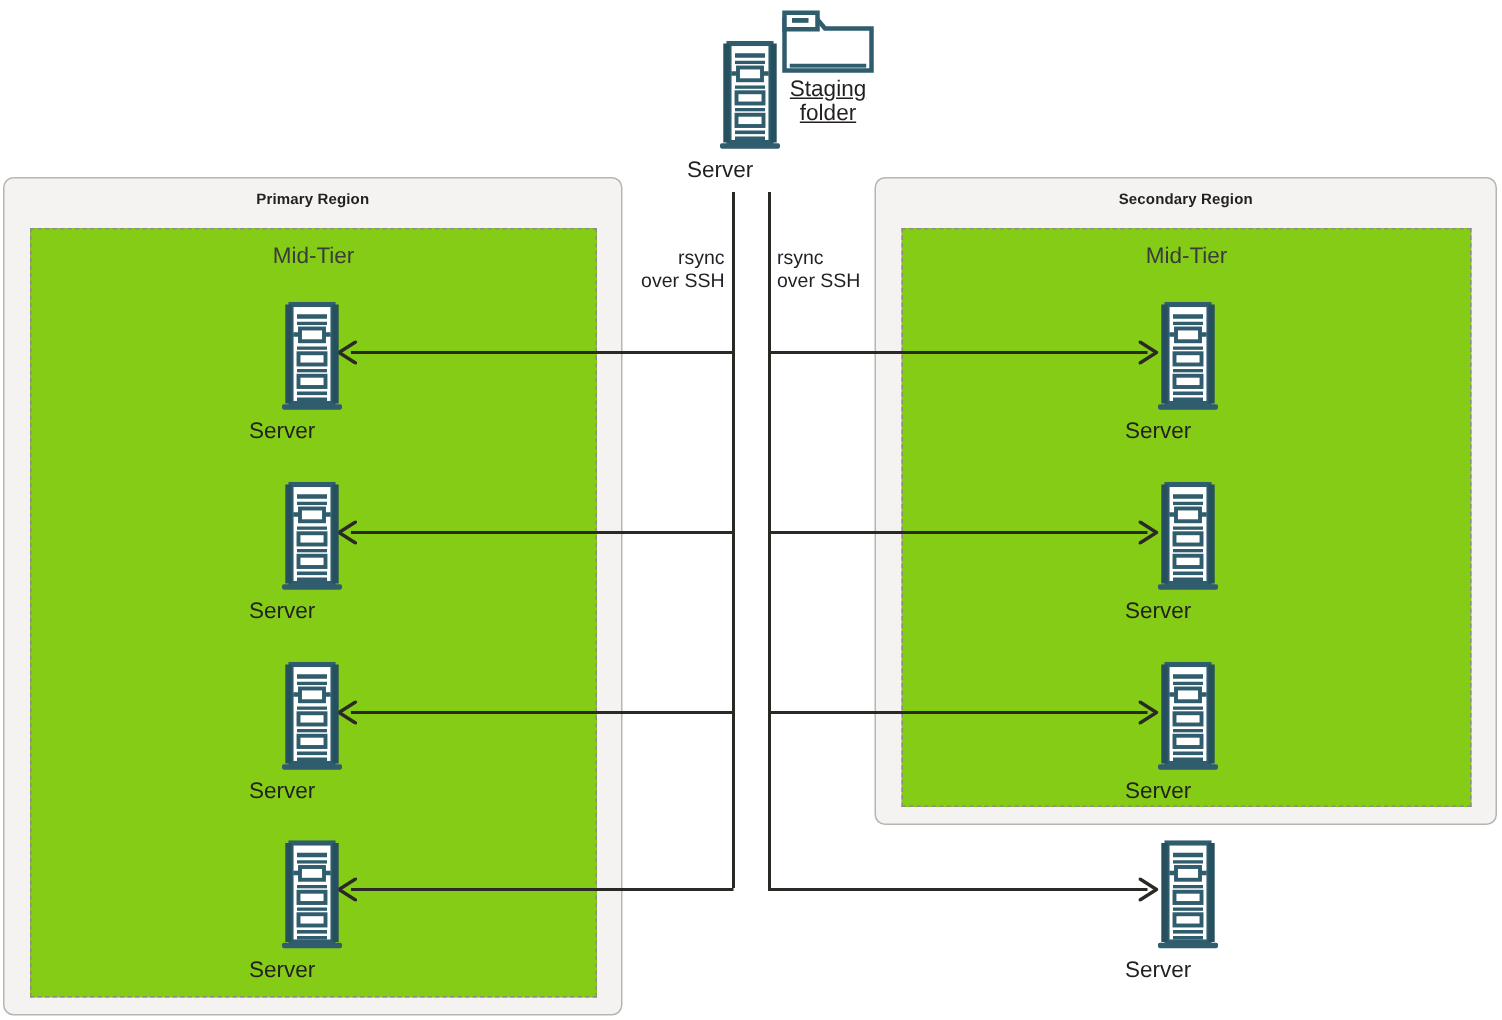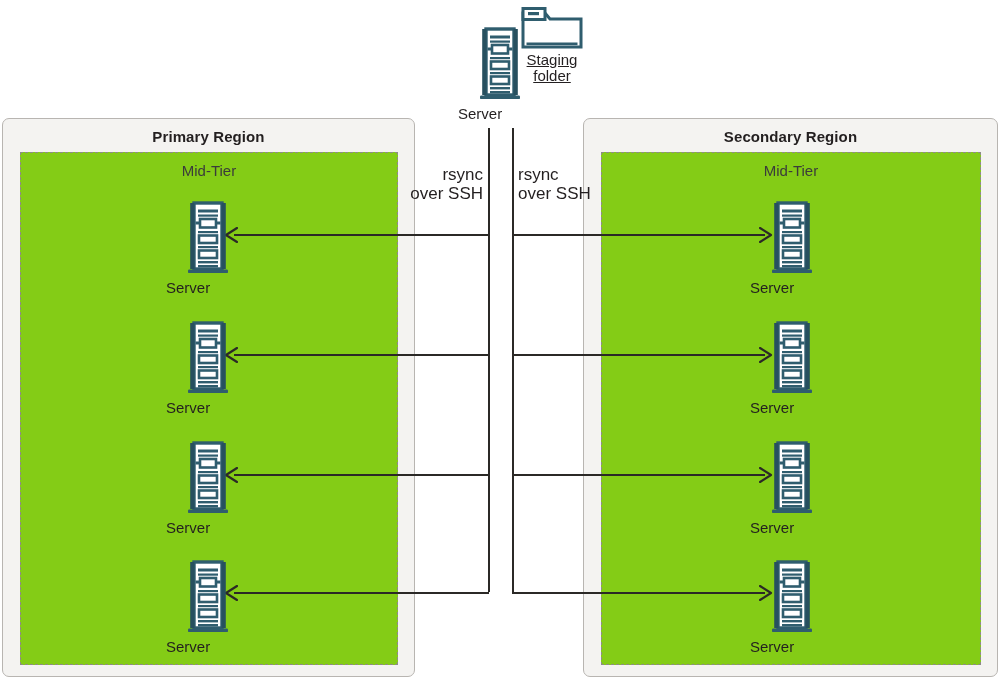--- a/index.html
+++ b/index.html
@@ -23,21 +23,21 @@
     background: #f4f3f1;
     border: 1px solid #b8b5b1;
     border-radius: 7px;
   }
   .region-title {
     position: absolute;
     left: 0;
     right: 0;
     top: 9px;
     text-align: center;
-    font-size: 15px;
+    font-size: 10px;
     font-weight: bold;
     color: #231f20;
     letter-spacing: .1px;
   }
   .tier-box {
     position: absolute;
     background: #84cc16;
     border: 1px dashed #8e8b87;
   }
   .tier-title {
@@ -89,39 +89,39 @@
   .hline { height: 2px; }
 
   .arrow-head {
     position: absolute;
     width: 14px;
     height: 16px;
   }
 
   .edge-label {
     position: absolute;
-    font-size: 17px;
+    font-size: 13px;
     line-height: 1.12;
     color: #231f20;
     white-space: nowrap;
   }
   .edge-label.right-align { text-align: right; }
   .edge-label.left-align { text-align: left; }
 </style>
 </head>
 <body>
 
 <div class="region-box" style="left:2px; top:118px; width:413px; height:559px;">
   <div class="region-title">Primary Region</div>
   <div class="tier-box" style="left:17px; top:33px; right:16px; bottom:11px;">
     <div class="tier-title">Mid-Tier</div>
   </div>
 </div>
 
-<div class="region-box" style="left:583px; top:118px; width:415px; height:559px;">
+<div class="region-box" style="left:583px; top:118px; width:415px; height:432px;">
   <div class="region-title">Secondary Region</div>
   <div class="tier-box" style="left:17px; top:33px; right:16px; bottom:11px;">
     <div class="tier-title">Mid-Tier</div>
   </div>
 </div>
 
 <div class="line vline" style="left:488px; top:128px; height:464px;"></div>
 <div class="line hline" style="left:234px; top:234px; width:255px;"></div>
 <div class="line hline" style="left:234px; top:354px; width:255px;"></div>
 <div class="line hline" style="left:234px; top:474px; width:255px;"></div>

